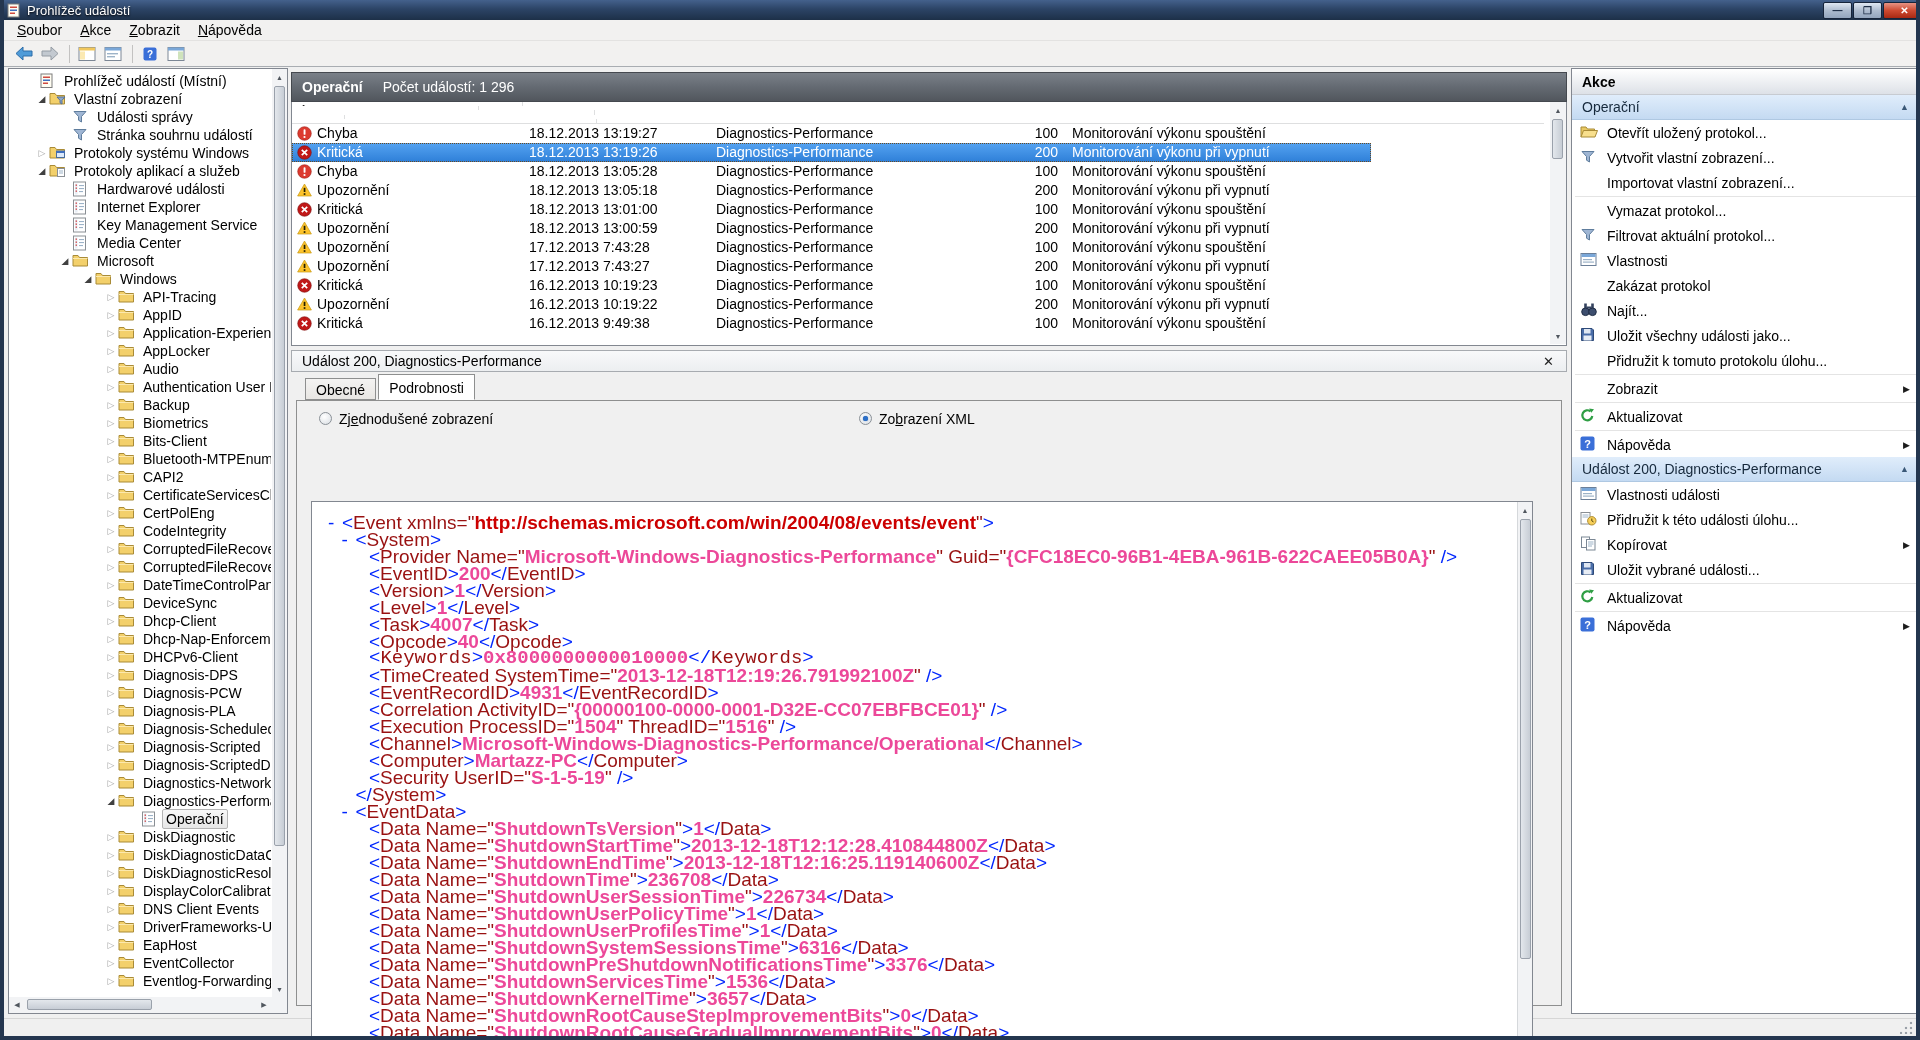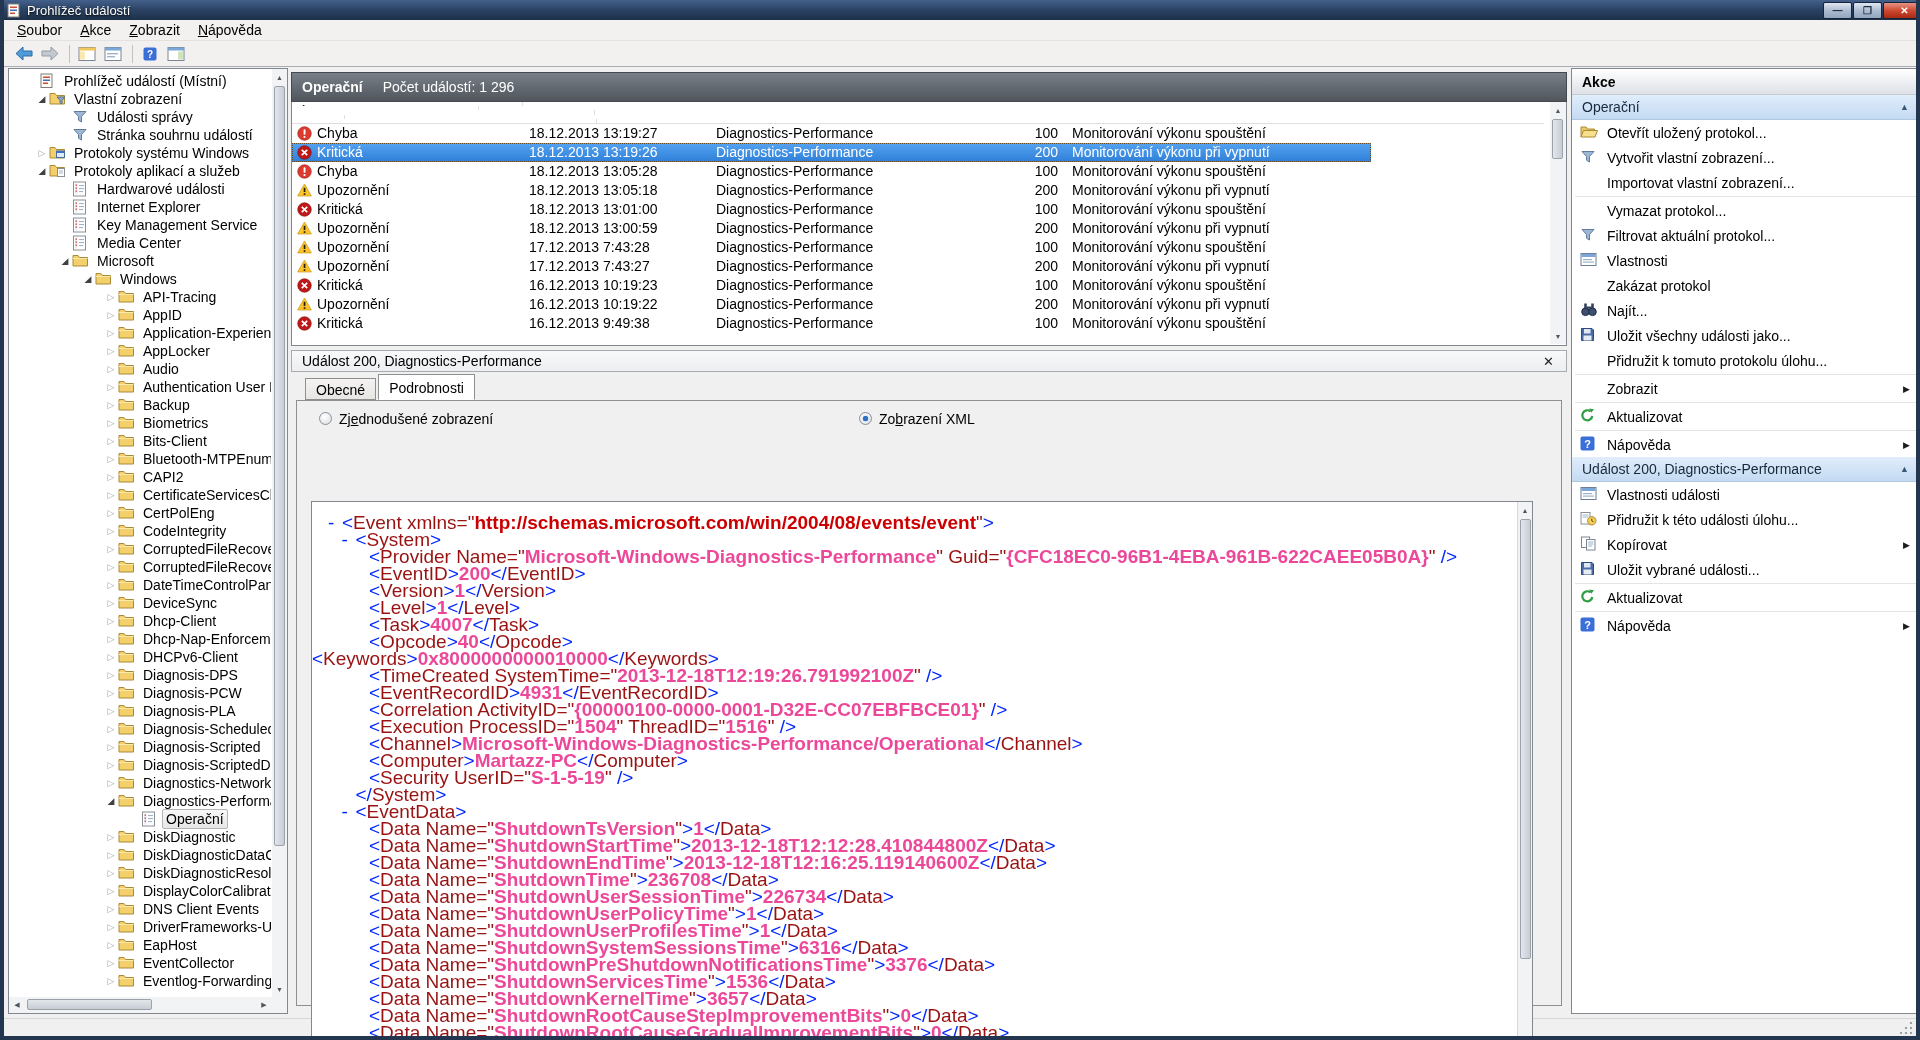--- a/index.html
+++ b/index.html
@@ -946,21 +946,21 @@
       <div class="xmlbox">
         <div class="xmlcontent" id="xmlContent">
             <div class="xline" style="padding-left: 16px;"><span class="xdash">-</span><span class="xp">&lt;</span><span class="xn">Event</span><span class="xn"> xmlns="</span><span class="xu">http://schemas.microsoft.com/win/2004/08/events/event</span><span class="xn">"</span><span class="xp">&gt;</span></div>
             <div class="xline" style="padding-left: 29.5px;"><span class="xdash">-</span><span class="xp">&lt;</span><span class="xn">System</span><span class="xp">&gt;</span></div>
             <div class="xline" style="padding-left: 57px;"><span class="xp">&lt;</span><span class="xn">Provider</span><span class="xn"> Name="</span><span class="xv">Microsoft-Windows-Diagnostics-Performance</span><span class="xn">"</span><span class="xn"> Guid="</span><span class="xv">{CFC18EC0-96B1-4EBA-961B-622CAEE05B0A}</span><span class="xn">"</span><span class="xp"> /&gt;</span></div>
             <div class="xline" style="padding-left: 57px;"><span class="xp">&lt;</span><span class="xn">EventID</span><span class="xp">&gt;</span><span class="xv">200</span><span class="xp">&lt;/</span><span class="xn">EventID</span><span class="xp">&gt;</span></div>
             <div class="xline" style="padding-left: 57px;"><span class="xp">&lt;</span><span class="xn">Version</span><span class="xp">&gt;</span><span class="xv">1</span><span class="xp">&lt;/</span><span class="xn">Version</span><span class="xp">&gt;</span></div>
             <div class="xline" style="padding-left: 57px;"><span class="xp">&lt;</span><span class="xn">Level</span><span class="xp">&gt;</span><span class="xv">1</span><span class="xp">&lt;/</span><span class="xn">Level</span><span class="xp">&gt;</span></div>
             <div class="xline" style="padding-left: 57px;"><span class="xp">&lt;</span><span class="xn">Task</span><span class="xp">&gt;</span><span class="xv">4007</span><span class="xp">&lt;/</span><span class="xn">Task</span><span class="xp">&gt;</span></div>
             <div class="xline" style="padding-left: 57px;"><span class="xp">&lt;</span><span class="xn">Opcode</span><span class="xp">&gt;</span><span class="xv">40</span><span class="xp">&lt;/</span><span class="xn">Opcode</span><span class="xp">&gt;</span></div>
-            <div class="xline" style=""><span class="xp">&lt;</span><span class="xn">Keywords</span><span class="xp">&gt;</span><span class="xv">0x8000000000010000</span><span class="xp">&lt;/</span><span class="xn">Keywords</span><span class="xp">&gt;</span></div>
+            <div class="xline" style="padding-left: 57px; font-family: Liberation Mono, monospace;"><span class="xp">&lt;</span><span class="xn">Keywords</span><span class="xp">&gt;</span><span class="xv">0x8000000000010000</span><span class="xp">&lt;/</span><span class="xn">Keywords</span><span class="xp">&gt;</span></div>
             <div class="xline" style="padding-left: 57px;"><span class="xp">&lt;</span><span class="xn">TimeCreated</span><span class="xn"> SystemTime="</span><span class="xv">2013-12-18T12:19:26.791992100Z</span><span class="xn">"</span><span class="xp"> /&gt;</span></div>
             <div class="xline" style="padding-left: 57px;"><span class="xp">&lt;</span><span class="xn">EventRecordID</span><span class="xp">&gt;</span><span class="xv">4931</span><span class="xp">&lt;/</span><span class="xn">EventRecordID</span><span class="xp">&gt;</span></div>
             <div class="xline" style="padding-left: 57px;"><span class="xp">&lt;</span><span class="xn">Correlation</span><span class="xn"> ActivityID="</span><span class="xv">{00000100-0000-0001-D32E-CC07EBFBCE01}</span><span class="xn">"</span><span class="xp"> /&gt;</span></div>
             <div class="xline" style="padding-left: 57px;"><span class="xp">&lt;</span><span class="xn">Execution</span><span class="xn"> ProcessID="</span><span class="xv">1504</span><span class="xn">"</span><span class="xn"> ThreadID="</span><span class="xv">1516</span><span class="xn">"</span><span class="xp"> /&gt;</span></div>
             <div class="xline" style="padding-left: 57px;"><span class="xp">&lt;</span><span class="xn">Channel</span><span class="xp">&gt;</span><span class="xv">Microsoft-Windows-Diagnostics-Performance/Operational</span><span class="xp">&lt;/</span><span class="xn">Channel</span><span class="xp">&gt;</span></div>
             <div class="xline" style="padding-left: 57px;"><span class="xp">&lt;</span><span class="xn">Computer</span><span class="xp">&gt;</span><span class="xv">Martazz-PC</span><span class="xp">&lt;/</span><span class="xn">Computer</span><span class="xp">&gt;</span></div>
             <div class="xline" style="padding-left: 57px;"><span class="xp">&lt;</span><span class="xn">Security</span><span class="xn"> UserID="</span><span class="xv">S-1-5-19</span><span class="xn">"</span><span class="xp"> /&gt;</span></div>
             <div class="xline" style="padding-left: 43.5px;"><span class="xp">&lt;/</span><span class="xn">System</span><span class="xp">&gt;</span></div>
             <div class="xline" style="padding-left: 29.5px;"><span class="xdash">-</span><span class="xp">&lt;</span><span class="xn">EventData</span><span class="xp">&gt;</span></div>
             <div class="xline" style="padding-left: 57px;"><span class="xp">&lt;</span><span class="xn">Data</span><span class="xn"> Name="</span><span class="xv">ShutdownTsVersion</span><span class="xn">"</span><span class="xp">&gt;</span><span class="xv">1</span><span class="xp">&lt;/</span><span class="xn">Data</span><span class="xp">&gt;</span></div>

